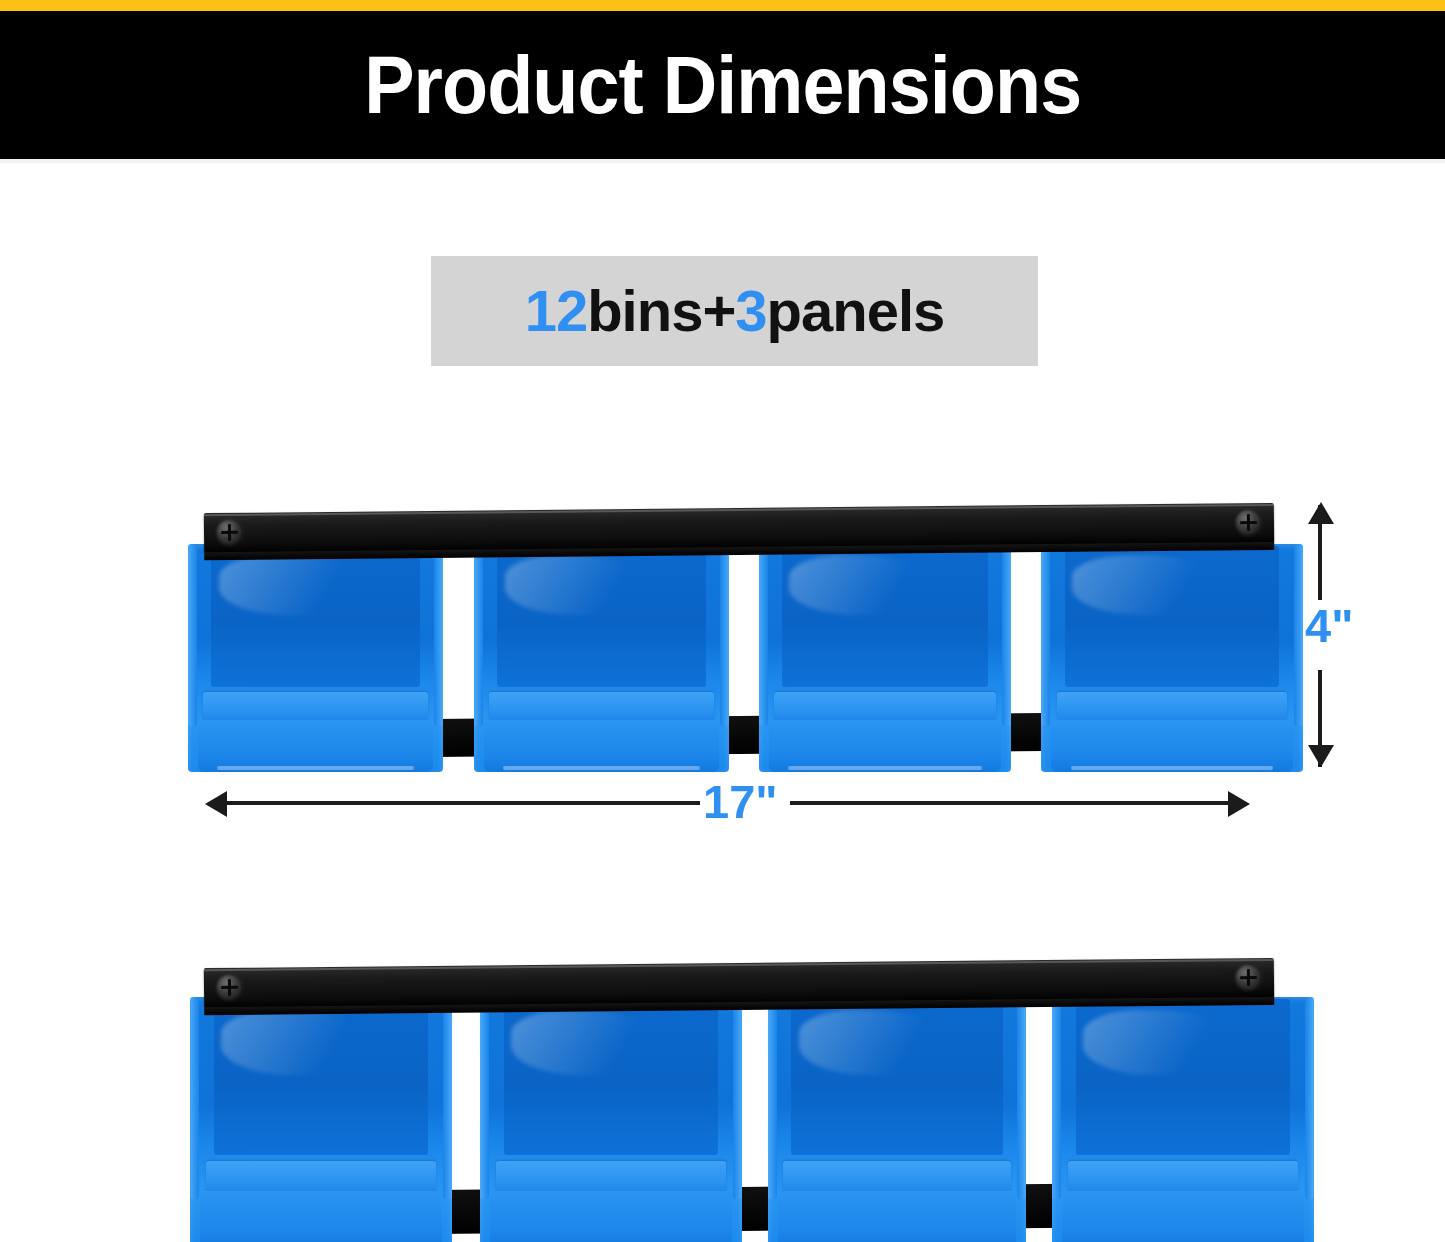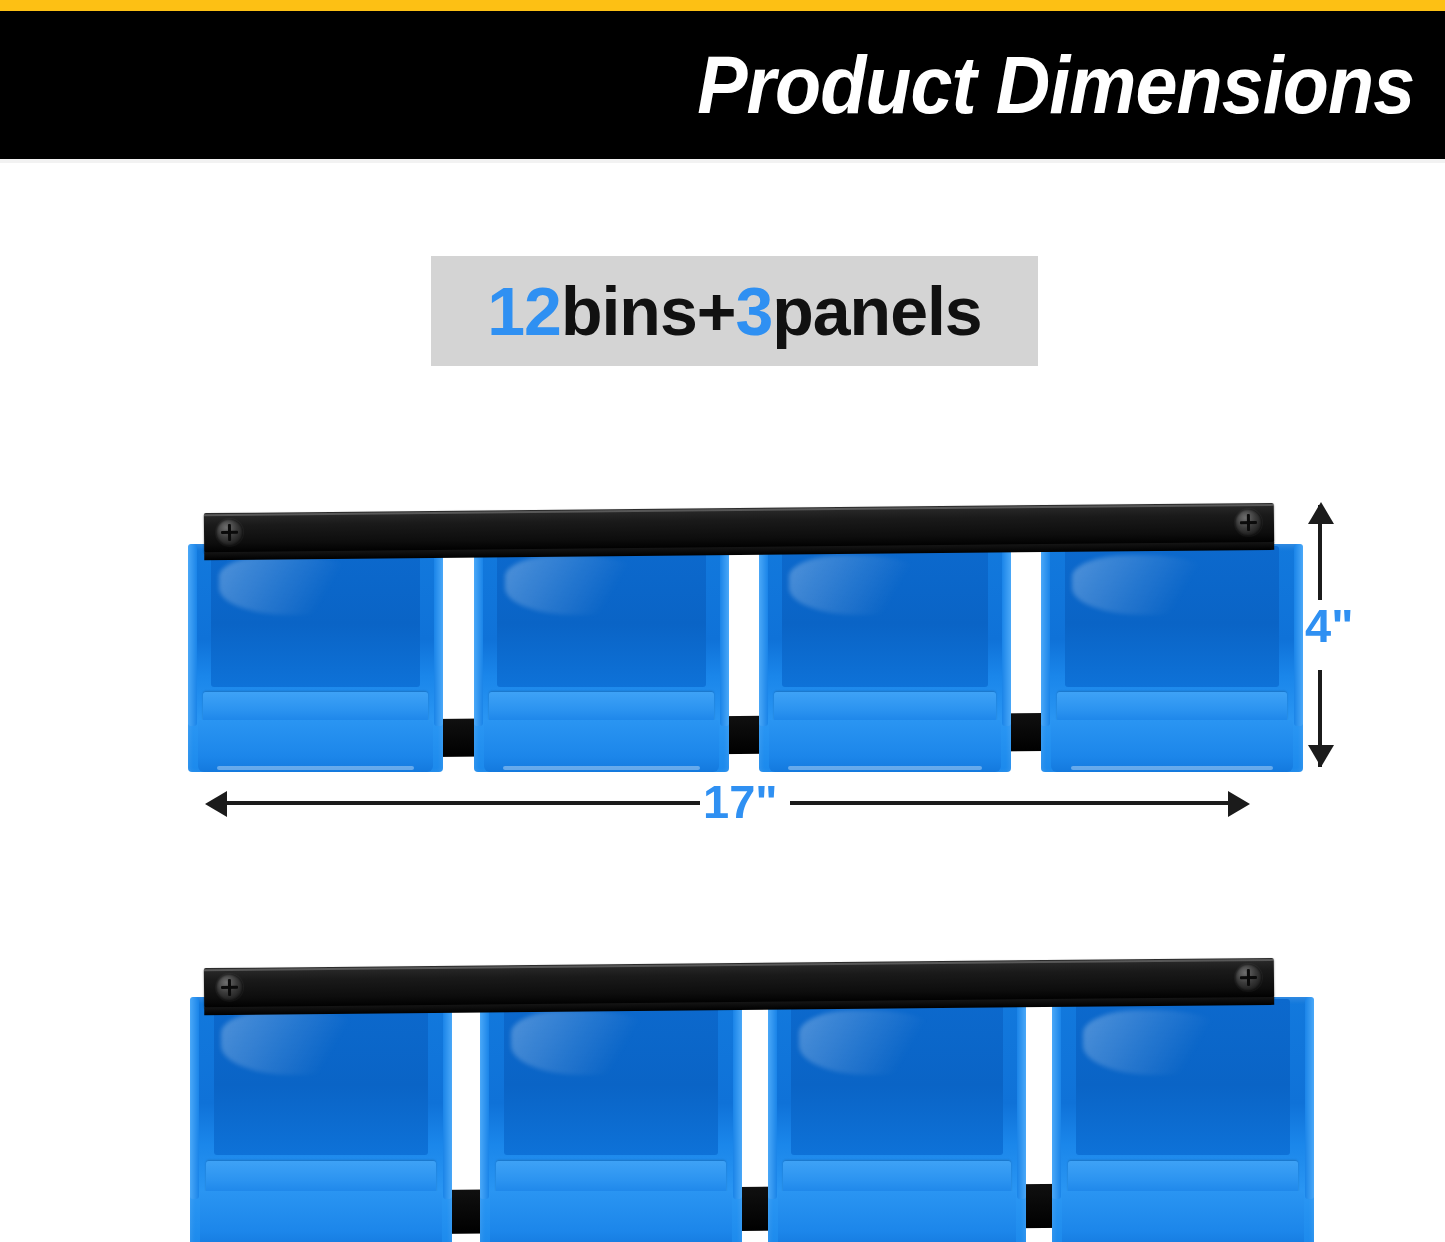--- a/index.html
+++ b/index.html
@@ -11,21 +11,21 @@
   }
 
   
   .top-accent{
     position:absolute;left:0;top:0;width:1445px;height:11px;
     background:#fdc014;
   }
   .title-banner{
     position:absolute;left:0;top:11px;width:1445px;height:148px;
     background:#000000;
-    display:flex;align-items:center;justify-content:flex-end;font-style:italic;
+    display:flex;align-items:center;justify-content:center;
   }
   .title-text{
     color:#ffffff;
     font-family:"Liberation Sans Narrow","Liberation Sans",sans-serif;
     font-size:82px;font-weight:bold;
     letter-spacing:-1px;
     transform:scaleX(0.92);
     white-space:nowrap;
     line-height:1;
   }
@@ -35,21 +35,21 @@
   }
 
   
   .callout-box{
     position:absolute;left:431px;top:256px;width:607px;height:110px;
     background:#d4d4d4;
     display:flex;align-items:center;justify-content:center;
   }
   .callout-text{
     font-family:"Liberation Sans Narrow","Liberation Sans",sans-serif;
-    font-size:68px;font-weight:bold;
+    font-size:58px;font-weight:bold;
     letter-spacing:-1px;white-space:nowrap;line-height:1;
     color:#111111;
   }
   .callout-text .num{color:#2f90f2;}
 
   
   .rack{position:absolute;}
   .rack-top{left:196px;top:498px;width:1110px;height:285px;}
   .rack-bottom{left:196px;top:955px;width:1110px;height:290px;}
 

